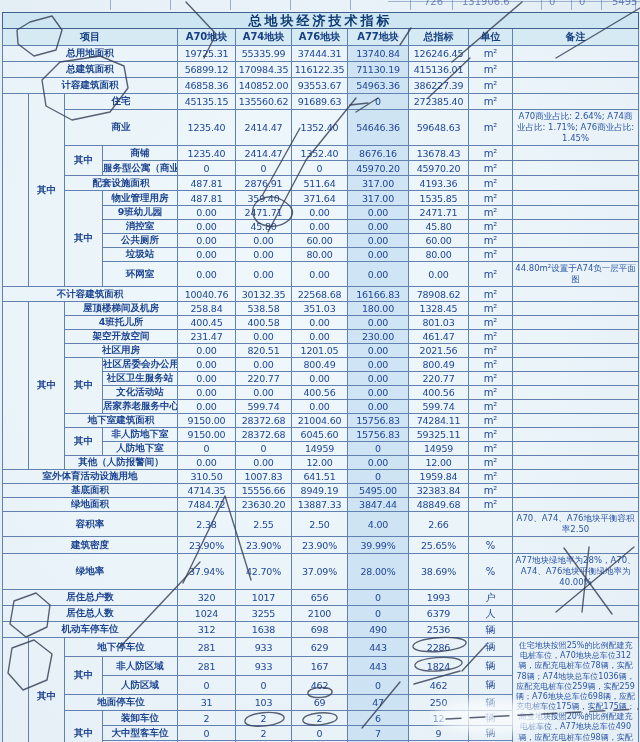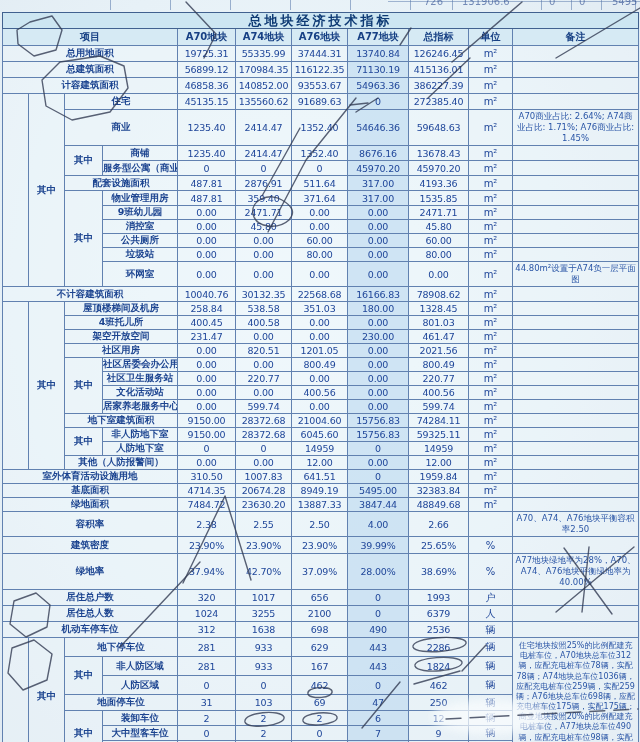--- a/index.html
+++ b/index.html
@@ -379,21 +379,21 @@
         <td class="val">1007.83</td>
         <td class="val">641.51</td>
         <td class="val a77">0</td>
         <td class="val">1959.84</td>
         <td class="unit">m²</td>
         <td class="rmk" rowspan="1"></td>
       </tr>
       <tr style="height: 13px;">
         <td class="lbl" colspan="4">基底面积</td>
         <td class="val">4714.35</td>
-        <td class="val">20674.28</td>
+        <td class="val">15556.66</td>
         <td class="val">8949.19</td>
         <td class="val a77">5495.00</td>
         <td class="val">32383.84</td>
         <td class="unit">m²</td>
         <td class="rmk" rowspan="1"></td>
       </tr>
       <tr style="height: 14px;">
         <td class="lbl" colspan="4">绿地面积</td>
         <td class="val">7484.72</td>
         <td class="val">23630.20</td>

